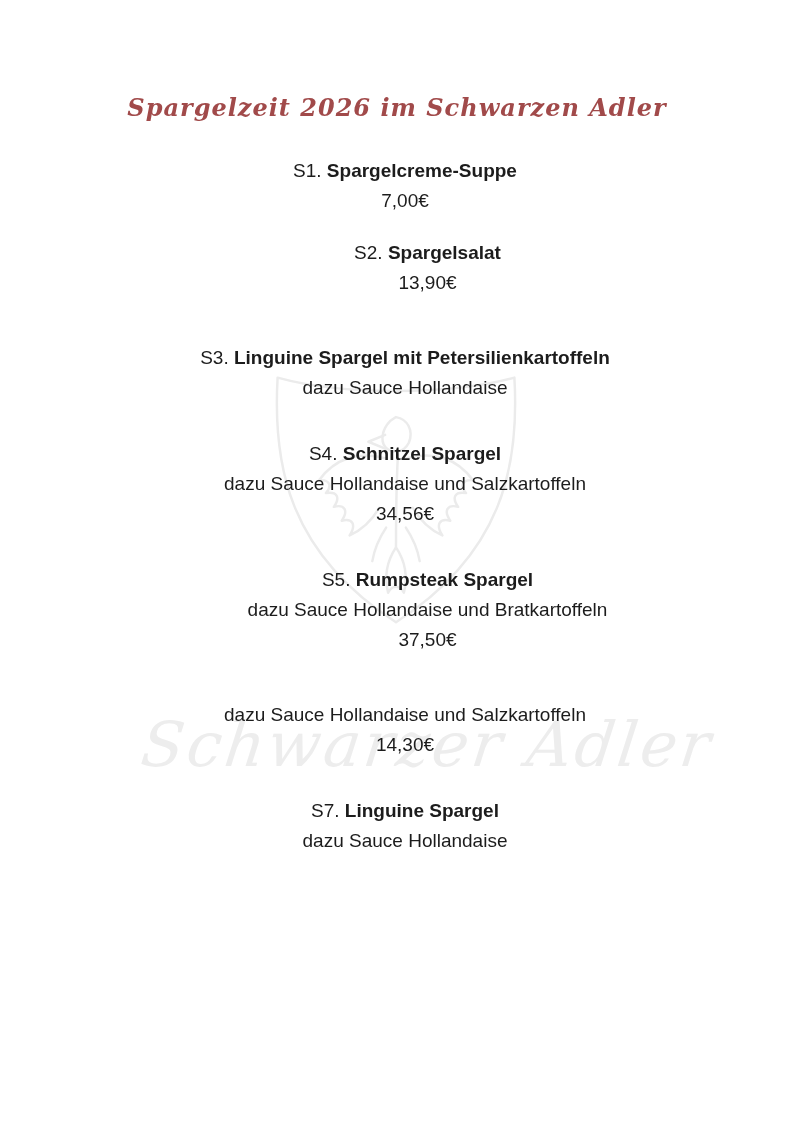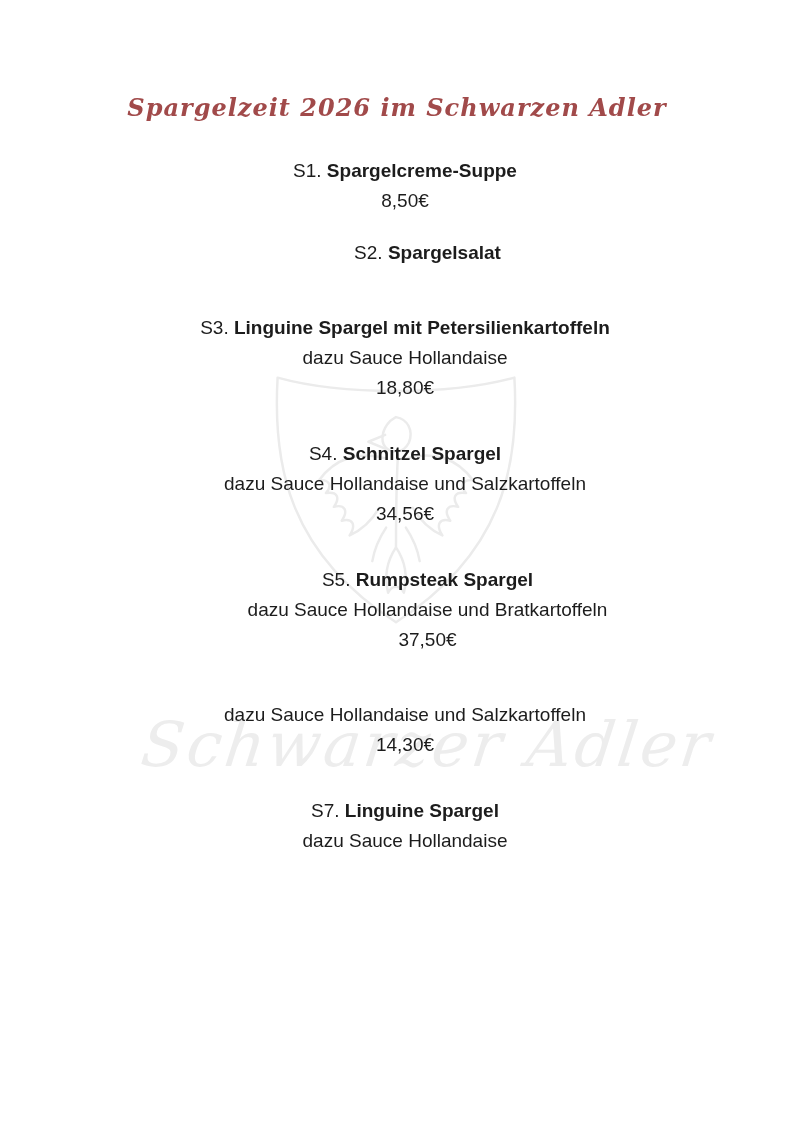--- a/index.html
+++ b/index.html
@@ -88,31 +88,31 @@
 
   <div class="wm-script">Schwarzer Adler</div>
 
   <div class="content">
     <div class="title" style="color:#a14a4a;">Spargelzeit 2026 im Schwarzen Adler</div>
 
     <div class="menu">
 
       <div class="menu-item gap-22">
         <div class="line"><span>S1.</span> <span class="bold">Spargelcreme-Suppe</span></div>
-        <div class="line">8,50€</div>
+        <div class="line">7,00€</div>
       </div>
 
       <div class="menu-item gap-45">
         <div class="line"><span>S2.</span> <span class="bold">Spargelsalat</span></div>
+        <div class="line">13,90€</div>
       </div>
 
       <div class="menu-item gap-36">
         <div class="line"><span>S3.</span> <span class="bold">Linguine Spargel mit Petersilienkartoffeln</span></div>
         <div class="line">dazu Sauce Hollandaise</div>
-        <div class="line">18,80€</div>
       </div>
 
       <div class="menu-item gap-36">
         <div class="line"><span>S4.</span> <span class="bold">Schnitzel Spargel</span></div>
         <div class="line">dazu Sauce Hollandaise und Salzkartoffeln</div>
         <div class="line">34,56€</div>
       </div>
 
       <div class="menu-item gap-45">
         <div class="line"><span>S5.</span> <span class="bold">Rumpsteak Spargel</span></div>

